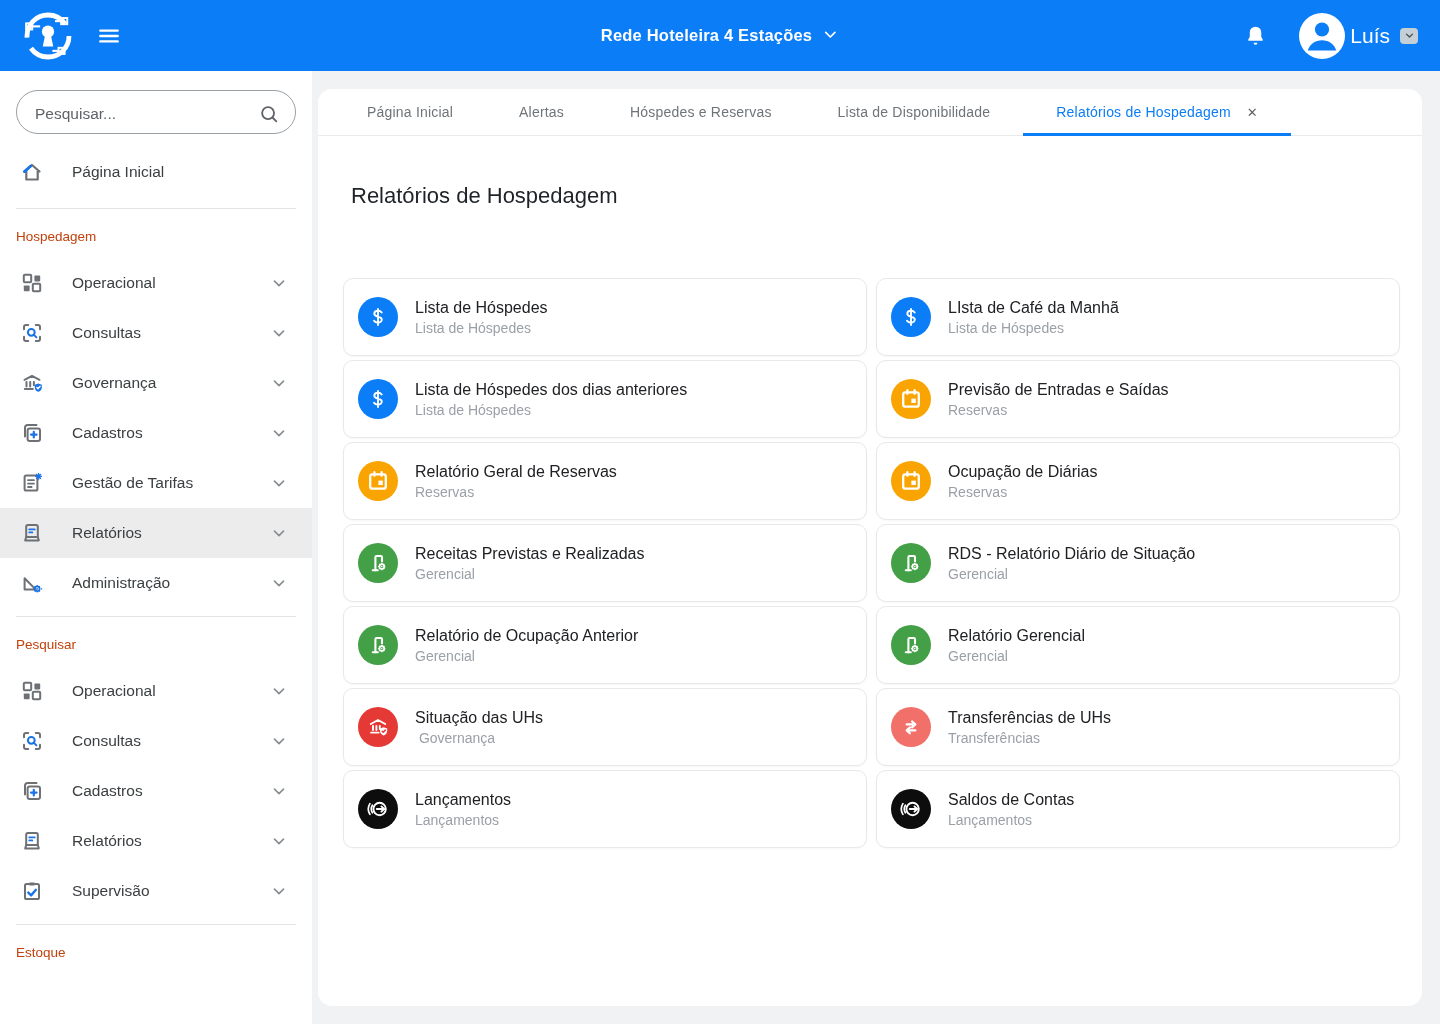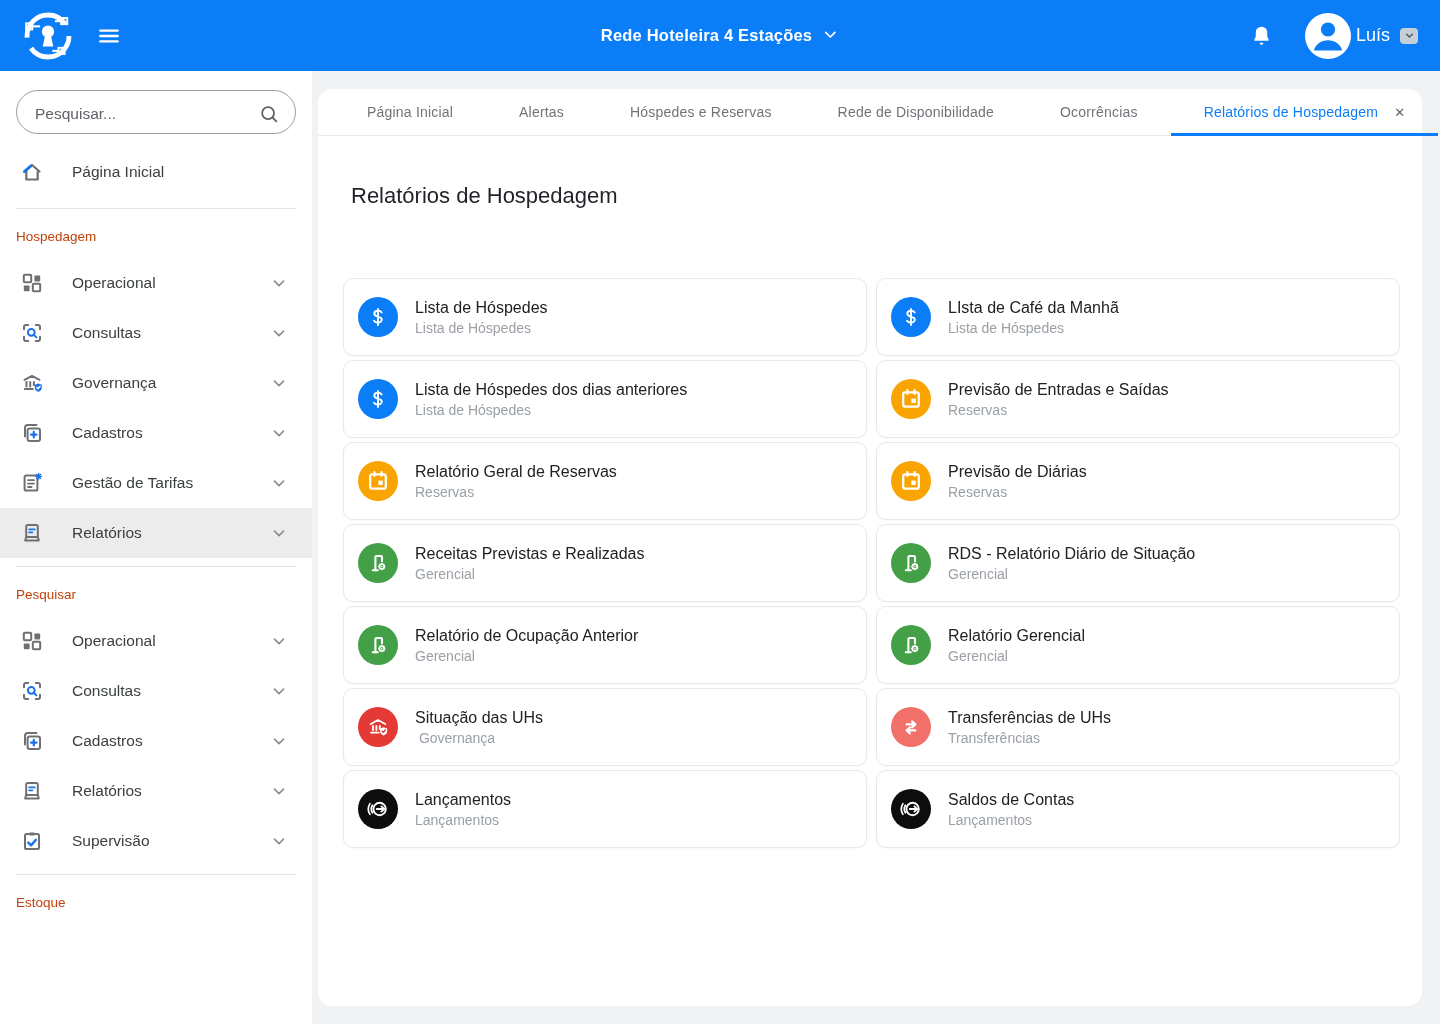--- a/index.html
+++ b/index.html
@@ -7,21 +7,21 @@
 body{font-family:"Liberation Sans",sans-serif;background:#f1f2f3;position:relative;overflow:hidden}
 
 
 .topbar{position:absolute;top:0;left:0;width:1440px;height:71px;background:#0b7df7;display:flex;align-items:center;color:#fff;z-index:10}
 .logo{margin-left:20px;display:flex;flex:none}
 .burger{margin-left:16px;background:none;border:none;cursor:pointer;display:flex;padding:4px}
 .tb-title{position:absolute;left:50%;transform:translateX(-50%);display:flex;align-items:flex-start;gap:10px;font-size:16.5px;font-weight:600;letter-spacing:.2px;cursor:pointer}
 .tb-right{margin-left:auto;display:flex;align-items:center;margin-right:22px}
 .bell{background:none;border:none;display:flex;margin-right:32px;cursor:pointer}
 .avatar{width:46px;height:46px;border-radius:50%;background:#fff;overflow:hidden;display:flex;align-items:flex-end;justify-content:center;cursor:pointer}
-.user-name{margin-left:5px;font-size:18px;font-weight:500}
+.user-name{margin-left:5px;font-size:21px;font-weight:500}
 .user-caret{margin-left:10px;width:18px;height:16px;background:#c5cfd6;border-radius:4px;display:flex;align-items:center;justify-content:center;cursor:pointer}
 
 
 .sidebar{position:absolute;top:71px;left:0;width:312px;height:953px;background:#fff;overflow:hidden}
 .search-wrap{margin:19px 16px 10px;height:44px;border:1.5px solid #9aa0a6;border-radius:22px;display:flex;align-items:center;padding:4px 15px 0 18px;background:#fff}
 .search-wrap input{border:none;outline:none;flex:1;font-size:15.5px;color:#3c4043;font-family:inherit;background:transparent}
 .search-wrap input::placeholder{color:#5f6368;opacity:1}
 .nav-item{height:50px;display:flex;align-items:center;padding:0 24px 0 20px;cursor:pointer}
 .nav-item.home{height:56px;margin-top:8px}
 .nav-item.active{background:#ececec}
@@ -210,20 +210,36 @@
             <path d="M6.2 16h11.6l1 3.4H5.2z" fill="none" stroke="#6d7175" stroke-width="2" stroke-linejoin="round"></path>
           </svg>
         </span>
         <span class="nav-label">Relatórios</span>
         <span class="icn chev">
           <svg viewBox="0 0 24 24">
             <path d="M6 9.5l6 6 6-6" fill="none" stroke="#898e93" stroke-width="2.2" stroke-linecap="round" stroke-linejoin="round"></path>
           </svg>
         </span>
       </div>
+      <div class="nav-item">
+        <span class="icn">
+          <svg viewBox="0 0 24 24">
+            <path d="M4.6 18.6V7.2L15.8 18.6z" fill="none" stroke="#6d7175" stroke-width="2" stroke-linejoin="round"></path>
+            <circle cx="17.2" cy="17.8" r="2.4" fill="none" stroke="#1a73e8" stroke-width="1.7"></circle>
+            <circle cx="17.2" cy="17.8" r=".9" fill="#1a73e8"></circle>
+            <path d="M17.2 14v1.2M17.2 20.4v1.2M13.4 17.8h1.2M21 17.8h1.2M14.6 15.2l.9.9M19 19.6l.9.9M19.9 15.2l-.9.9M15.5 19.6l-.9.9" stroke="#1a73e8" stroke-width="1.2"></path>
+          </svg>
+        </span>
+        <span class="nav-label">Administração</span>
+        <span class="icn chev">
+          <svg viewBox="0 0 24 24">
+            <path d="M6 9.5l6 6 6-6" fill="none" stroke="#898e93" stroke-width="2.2" stroke-linecap="round" stroke-linejoin="round"></path>
+          </svg>
+        </span>
+      </div>
       <div class="divider"></div>
       <div class="group-label">Pesquisar</div>
       <div class="nav-item">
         <span class="icn">
           <svg viewBox="0 0 24 24">
             <rect x="3.8" y="3.8" width="7.4" height="7.4" rx="1" fill="none" stroke="#6d7175" stroke-width="2"></rect>
             <rect x="14.4" y="4.6" width="5.8" height="5.8" rx=".8" fill="#6d7175"></rect>
             <rect x="3.8" y="14.4" width="5.8" height="5.8" rx=".8" fill="#6d7175"></rect>
             <rect x="12.8" y="12.8" width="7.4" height="7.4" rx="1" fill="none" stroke="#6d7175" stroke-width="2"></rect>
           </svg>
@@ -305,24 +321,21 @@
       <div class="tab">
         <span>Página Inicial</span>
       </div>
       <div class="tab">
         <span>Alertas</span>
       </div>
       <div class="tab">
         <span>Hóspedes e Reservas</span>
       </div>
       <div class="tab">
-        <span>Rede de Disponibilidade</span>
-      </div>
-      <div class="tab">
-        <span>Ocorrências</span>
+        <span>Lista de Disponibilidade</span>
       </div>
       <div class="tab active">
         <span>Relatórios de Hospedagem</span>
         <span class="tab-close">✕</span>
       </div>
     </div>
   <h1 class="page-title">Relatórios de Hospedagem</h1>
   <div class="grid">
       <div class="card">
         <span class="card-icn" style="background: rgb(11, 125, 247); color: rgb(11, 125, 247);">
@@ -385,21 +398,21 @@
       </div>
       <div class="card">
         <span class="card-icn" style="background: rgb(249, 164, 0); color: rgb(249, 164, 0);">
           <svg viewBox="0 0 24 24">
             <rect x="4.2" y="5.4" width="15.6" height="14.2" rx="2.2" fill="none" stroke="#fff" stroke-width="2.3"></rect>
             <path d="M8.4 3.2v3.6M15.6 3.2v3.6" stroke="#fff" stroke-width="2.3" stroke-linecap="round"></path>
             <rect x="12.4" y="11.6" width="4.4" height="4.4" fill="#fff"></rect>
           </svg>
         </span>
         <div class="card-txt">
-          <div class="card-title">Previsão de Diárias</div>
+          <div class="card-title">Ocupação de Diárias</div>
           <div class="card-sub">Reservas</div>
         </div>
       </div>
       <div class="card">
         <span class="card-icn" style="background: rgb(67, 160, 71); color: rgb(67, 160, 71);">
           <svg viewBox="0 0 24 24">
             <path d="M9.4 19.2V6.2A1.2 1.2 0 0 1 10.6 5h4.2A1.2 1.2 0 0 1 16 6.2v4.2" fill="none" stroke="#fff" stroke-width="2.1" stroke-linecap="round"></path>
             <path d="M6.8 19.2h5" stroke="#fff" stroke-width="2.1" stroke-linecap="round"></path>
             <circle cx="15.8" cy="15.6" r="2.4" fill="none" stroke="#fff" stroke-width="1.7"></circle>
             <circle cx="15.8" cy="15.6" r=".8" fill="#fff"></circle>

